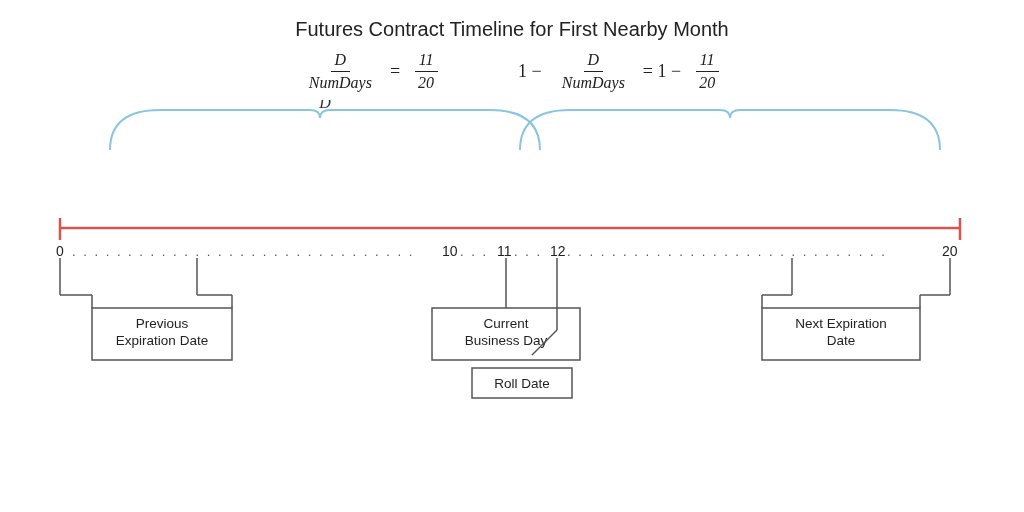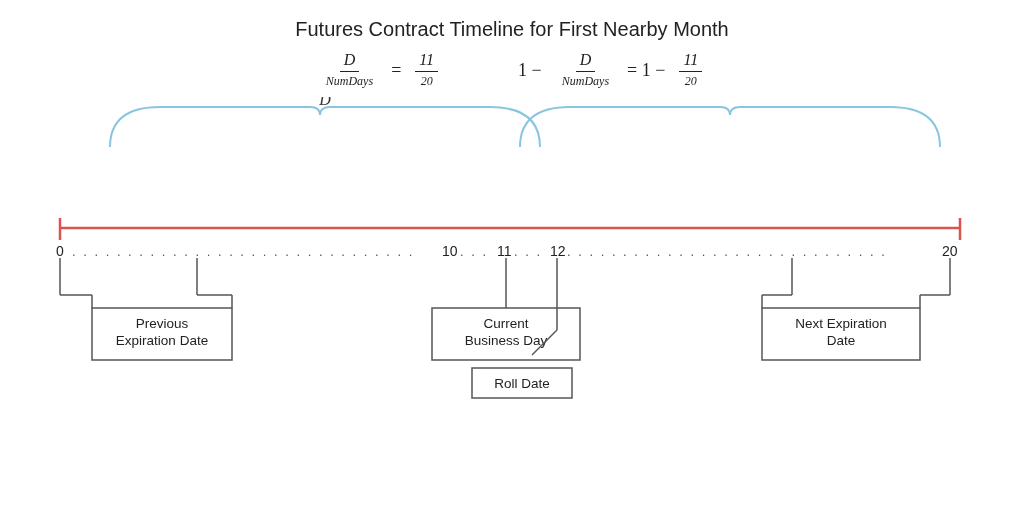--- a/index.html
+++ b/index.html
@@ -57,21 +57,21 @@
     .fraction .numerator {
       font-style: italic;
       border-bottom: 1.5px solid #222;
       padding: 0 4px 2px 4px;
       font-size: 16px;
     }
 
     .fraction .denominator {
       font-style: italic;
       padding: 2px 4px 0 4px;
-      font-size: 12px;
+      font-size: 16px;
     }
 
     .equals-sign {
       font-size: 18px;
       margin: 0 4px;
     }
 
     
     .braces-area {
       position: relative;

